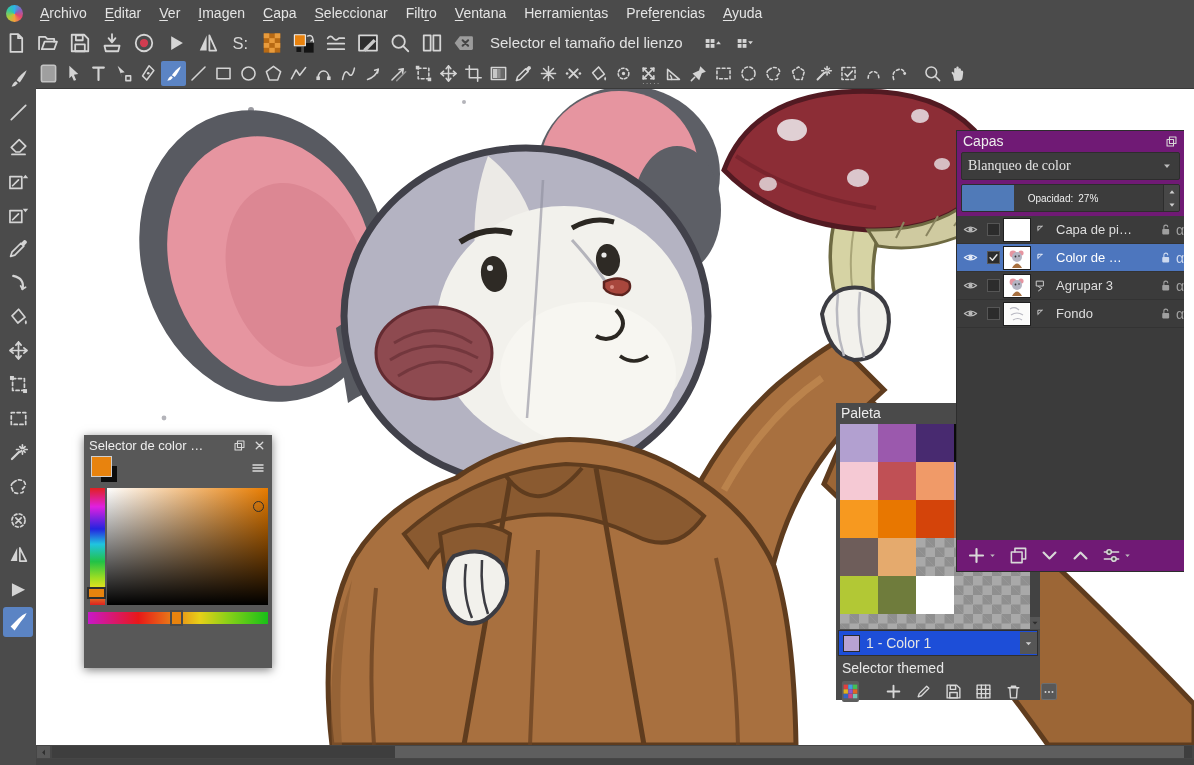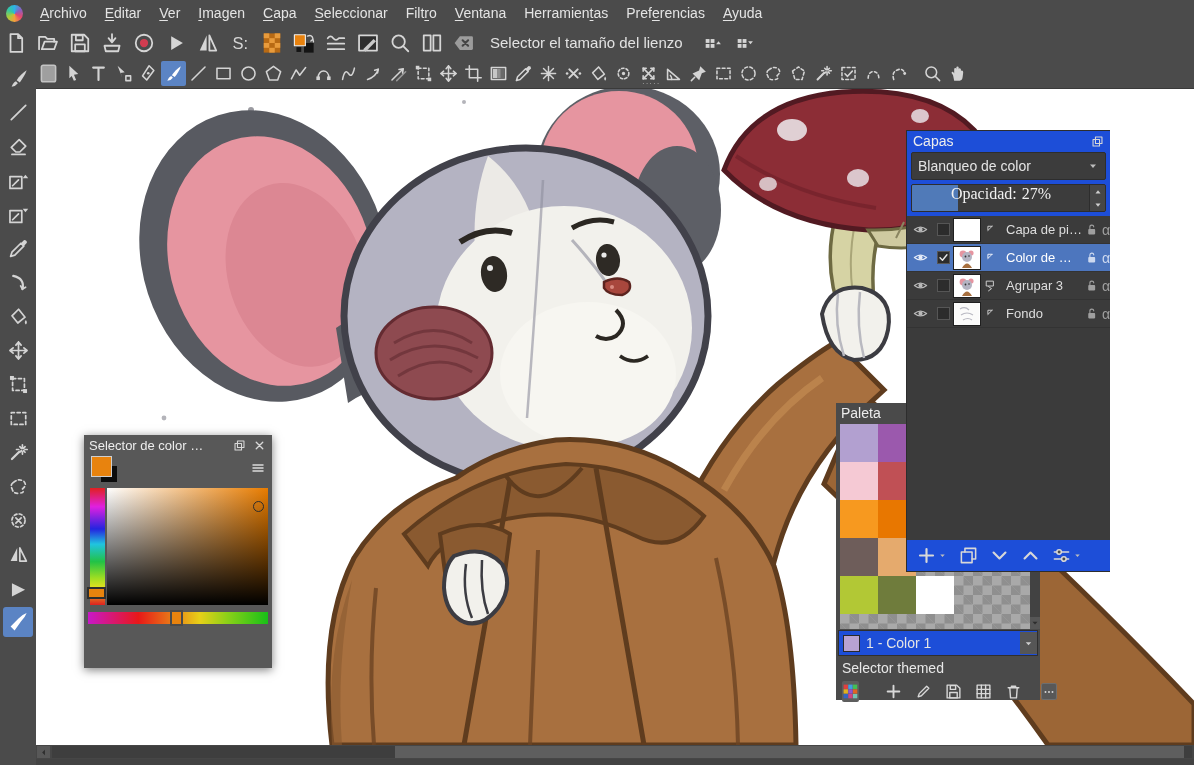--- a/index.html
+++ b/index.html
@@ -102,33 +102,33 @@
   #pal-btns{display:flex;align-items:center;gap:13px;padding:3px 6px 0 6px;color:#d8d8d8;}
   .pbtn{background:none;border:none;color:#d8d8d8;padding:0;width:20px;height:20px;display:flex;
     align-items:center;justify-content:center;}
   .pbtn .ic{width:17px;height:17px;}
   .pbtn.active{background:#5e5e5e;border-radius:2px;width:24px;height:21px;}
   .pbtn.more{background:#585858;border:1px solid #6e6e6e;border-radius:2px;width:26px;height:17px;margin-left:6px;}
   .pbtn.more .ic{width:14px;height:14px;}
   #pal-btn-spacer{flex:1;}
 
   
-  #layers-panel{position:absolute;left:906px;top:130px;width:204px;height:442px;background:#1d4ed8;
+  #layers-panel{position:absolute;left:956px;top:130px;width:228px;height:442px;background:#701a75;
     z-index:30;border:1px solid #2d2d2d;border-right:none;box-sizing:border-box;display:flex;flex-direction:column;}
   #layers-titlebar{display:flex;align-items:center;padding:2px 6px 2px 6px;}
   #blend-row{display:flex;align-items:center;height:26px;margin:1px 4px 0 4px;background:#3c3c3c;
-    border:1px solid #2d2d2d;border-radius:2px;padding:0 6px;}
+    border:1px solid #2d2d2d;border-radius:2px;padding:0 6px;font-family:Liberation Serif, serif;}
   #blend-label{flex:1;font-size:14px;color:#e4e4e4;}
   #blend-caret{color:#bdbdbd;}
   #blend-caret .ic{width:12px;height:12px;}
   #opacity-row{position:relative;height:26px;margin:4px 4px 0 4px;background:#3c3c3c;
     border:1px solid #2d2d2d;border-radius:2px;overflow:hidden;}
   #opacity-fill{position:absolute;left:0;top:0;bottom:0;background:#507ab8;}
-  #opacity-text{position:absolute;left:0;right:15px;top:0;bottom:0;display:flex;align-items:flex-start;
-    justify-content:center;font-size:16px;color:#f0f0f0;gap:5px;font-family:Liberation Serif, serif;}
+  #opacity-text{position:absolute;left:0;right:15px;top:0;bottom:0;display:flex;align-items:center;
+    justify-content:center;font-size:10px;color:#f0f0f0;gap:5px;}
   #opacity-spin{position:absolute;right:0;top:0;bottom:0;width:15px;background:#474747;
     border-left:1px solid #2d2d2d;display:flex;flex-direction:column;}
   .spin{flex:1;display:flex;align-items:center;justify-content:center;color:#cfcfcf;}
   .spin .ic{width:8px;height:8px;}
   #layer-list{margin-top:4px;}
   .layer-row{display:flex;align-items:center;height:27px;background:#3b3b3b;border-bottom:1px solid #333;
     overflow:hidden;font-size:13px;color:#dedede;justify-content:flex-end;}
   .layer-row.sel{background:#4d76be;color:#fff;}
   .l-eye{width:26px;display:flex;justify-content:center;color:#b9b9b9;flex:none;}
   .layer-row.sel .l-eye{color:#e6ecf8;}

